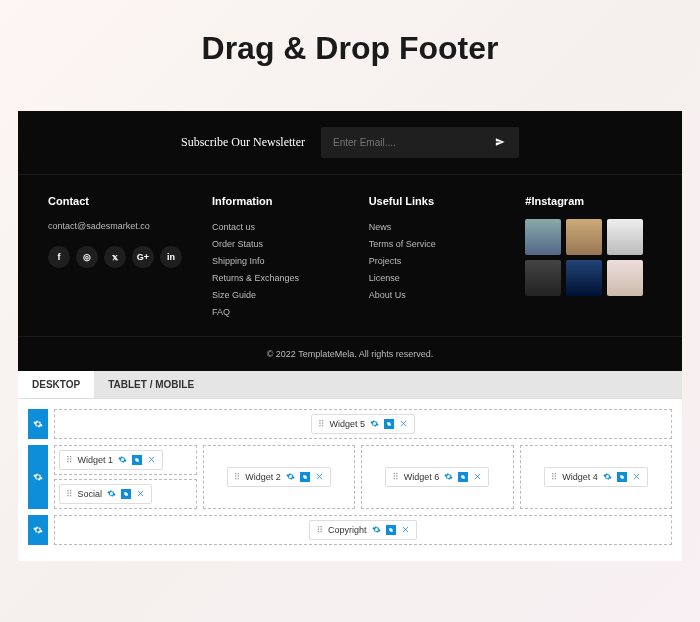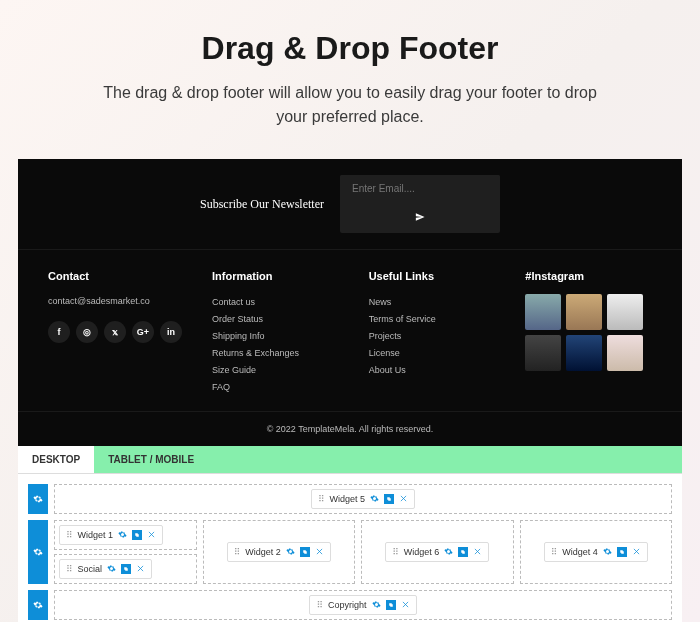--- a/index.html
+++ b/index.html
@@ -3,42 +3,42 @@
 <meta charset="utf-8">
 <style>
   * { box-sizing: border-box; margin: 0; padding: 0; }
   body { font-family: -apple-system, BlinkMacSystemFont, "Segoe UI", Arial, sans-serif; background: linear-gradient(135deg, #fdf6f3 0%, #f5f0ee 50%, #f8f0f3 100%); width: 700px; height: 622px; overflow: hidden; }
   .hero { text-align: center; padding: 30px 24px 20px; }
   .hero h1 { font-size: 32px; font-weight: 700; color: #1a1a1a; margin-bottom: 14px; }
   .hero p { font-size: 16px; color: #3a3a3a; line-height: 1.5; max-width: 520px; margin: 0 auto; }
   .footer-preview { background: #0a0a0a; color: #fff; margin: 10px 18px 0; font-size: 11px; }
   .newsletter { display: flex; align-items: center; justify-content: center; gap: 16px; padding: 16px 30px; border-bottom: 1px solid #1a1a1a; }
   .newsletter .label { font-size: 12px; color: #fff; font-family: Liberation Serif, serif; }
-  .newsletter .input-wrap { display: flex; align-items: center; background: #1f1f1f; border-radius: 2px; overflow: hidden; flex-direction: column; }
+  .newsletter .input-wrap { display: flex; align-items: center; background: #1f1f1f; border-radius: 2px; overflow: hidden; }
   .newsletter input { background: #1f1f1f; border: none; color: #888; padding: 8px 12px; font-size: 10px; width: 160px; outline: none; }
   .newsletter .send-btn { background: #1f1f1f; border: none; color: #fff; padding: 8px 14px; cursor: pointer; display: flex; align-items: center; }
   .newsletter .send-btn svg { width: 10px; height: 10px; fill: #fff; }
   .cols { display: flex; padding: 20px 30px 14px; gap: 30px; justify-content: space-between; }
   .col { flex: 1; }
   .col h4 { font-size: 11px; color: #fff; font-weight: 600; margin-bottom: 12px; }
   .col .line { font-size: 9px; color: #bbb; line-height: 1.7; }
   .col .link { font-size: 9px; color: #bbb; line-height: 1.9; display: block; }
   .socials { display: flex; gap: 6px; margin-top: 12px; }
   .socials .s { width: 22px; height: 22px; border-radius: 50%; background: #1f1f1f; display: flex; align-items: center; justify-content: center; font-size: 9px; color: #fff; font-weight: bold; }
   .insta { display: grid; grid-template-columns: repeat(3, 36px); gap: 5px; }
   .insta .tile { width: 36px; height: 36px; background: #ccc; border-radius: 2px; }
   .insta .tile:nth-child(1){background:linear-gradient(#8aa,#568);}
   .insta .tile:nth-child(2){background:linear-gradient(#ca7,#975);}
   .insta .tile:nth-child(3){background:linear-gradient(#eee,#bbb);}
   .insta .tile:nth-child(4){background:linear-gradient(#444,#222);}
   .insta .tile:nth-child(5){background:linear-gradient(#247,#013);}
   .insta .tile:nth-child(6){background:linear-gradient(#edd,#cba);}
   .copyright-bar { text-align: center; font-size: 9px; color: #bbb; padding: 12px; border-top: 1px solid #1a1a1a; }
   .builder { background: #fff; margin: 0 18px; }
-  .tabs { display: flex; background: #86efac; border-bottom: 1px solid #ddd; }
+  .tabs { display: flex; background: #e5e5e5; border-bottom: 1px solid #ddd; }
   .tab { padding: 8px 14px; font-size: 10px; font-weight: 600; color: #333; cursor: pointer; }
   .tab.active { background: #fff; }
   .grid-area { padding: 10px; }
   .row { display: flex; gap: 6px; margin-bottom: 6px; align-items: stretch; }
   .gear-btn { width: 20px; background: #0e8ed8; display: flex; align-items: center; justify-content: center; cursor: pointer; flex-shrink: 0; }
   .gear-btn svg { width: 10px; height: 10px; fill: #fff; }
   .slot { flex: 1; border: 1px dashed #bbb; min-height: 30px; display: flex; align-items: center; justify-content: center; padding: 4px; }
   .slot.left { justify-content: flex-start; }
   .stack { flex: 1; display: flex; flex-direction: column; gap: 4px; }
   .widget { display: inline-flex; align-items: center; gap: 5px; border: 1px solid #ddd; background: #fff; border-radius: 2px; padding: 4px 6px; font-size: 9px; color: #333; }
@@ -49,21 +49,20 @@
   .ico.cog svg { fill: #0e8ed8; }
   .ico.dup { width: 10px; height: 10px; background: #0e8ed8; display: inline-flex; align-items: center; justify-content: center; }
   .ico.dup svg { width: 6px; height: 6px; fill: #fff; }
   .ico.del svg { stroke: #0e8ed8; stroke-width: 2; fill: none; }
 </style>
 </head>
 <body>
 
 <div class="hero">
   <h1>Drag &amp; Drop Footer</h1>
-  <p>The drag &amp; drop footer will allow you to easily drag your footer to drop your preferred place.</p>
 </div>
 
 <div class="footer-preview">
   <div class="newsletter">
     <span class="label">Subscribe Our Newsletter</span>
     <div class="input-wrap">
       <input type="text" placeholder="Enter Email...." style="">
       <button class="send-btn">
         <span><svg viewBox="0 0 24 24">
               <path d="M2 21l21-9L2 3v7l15 2-15 2z"></path>

